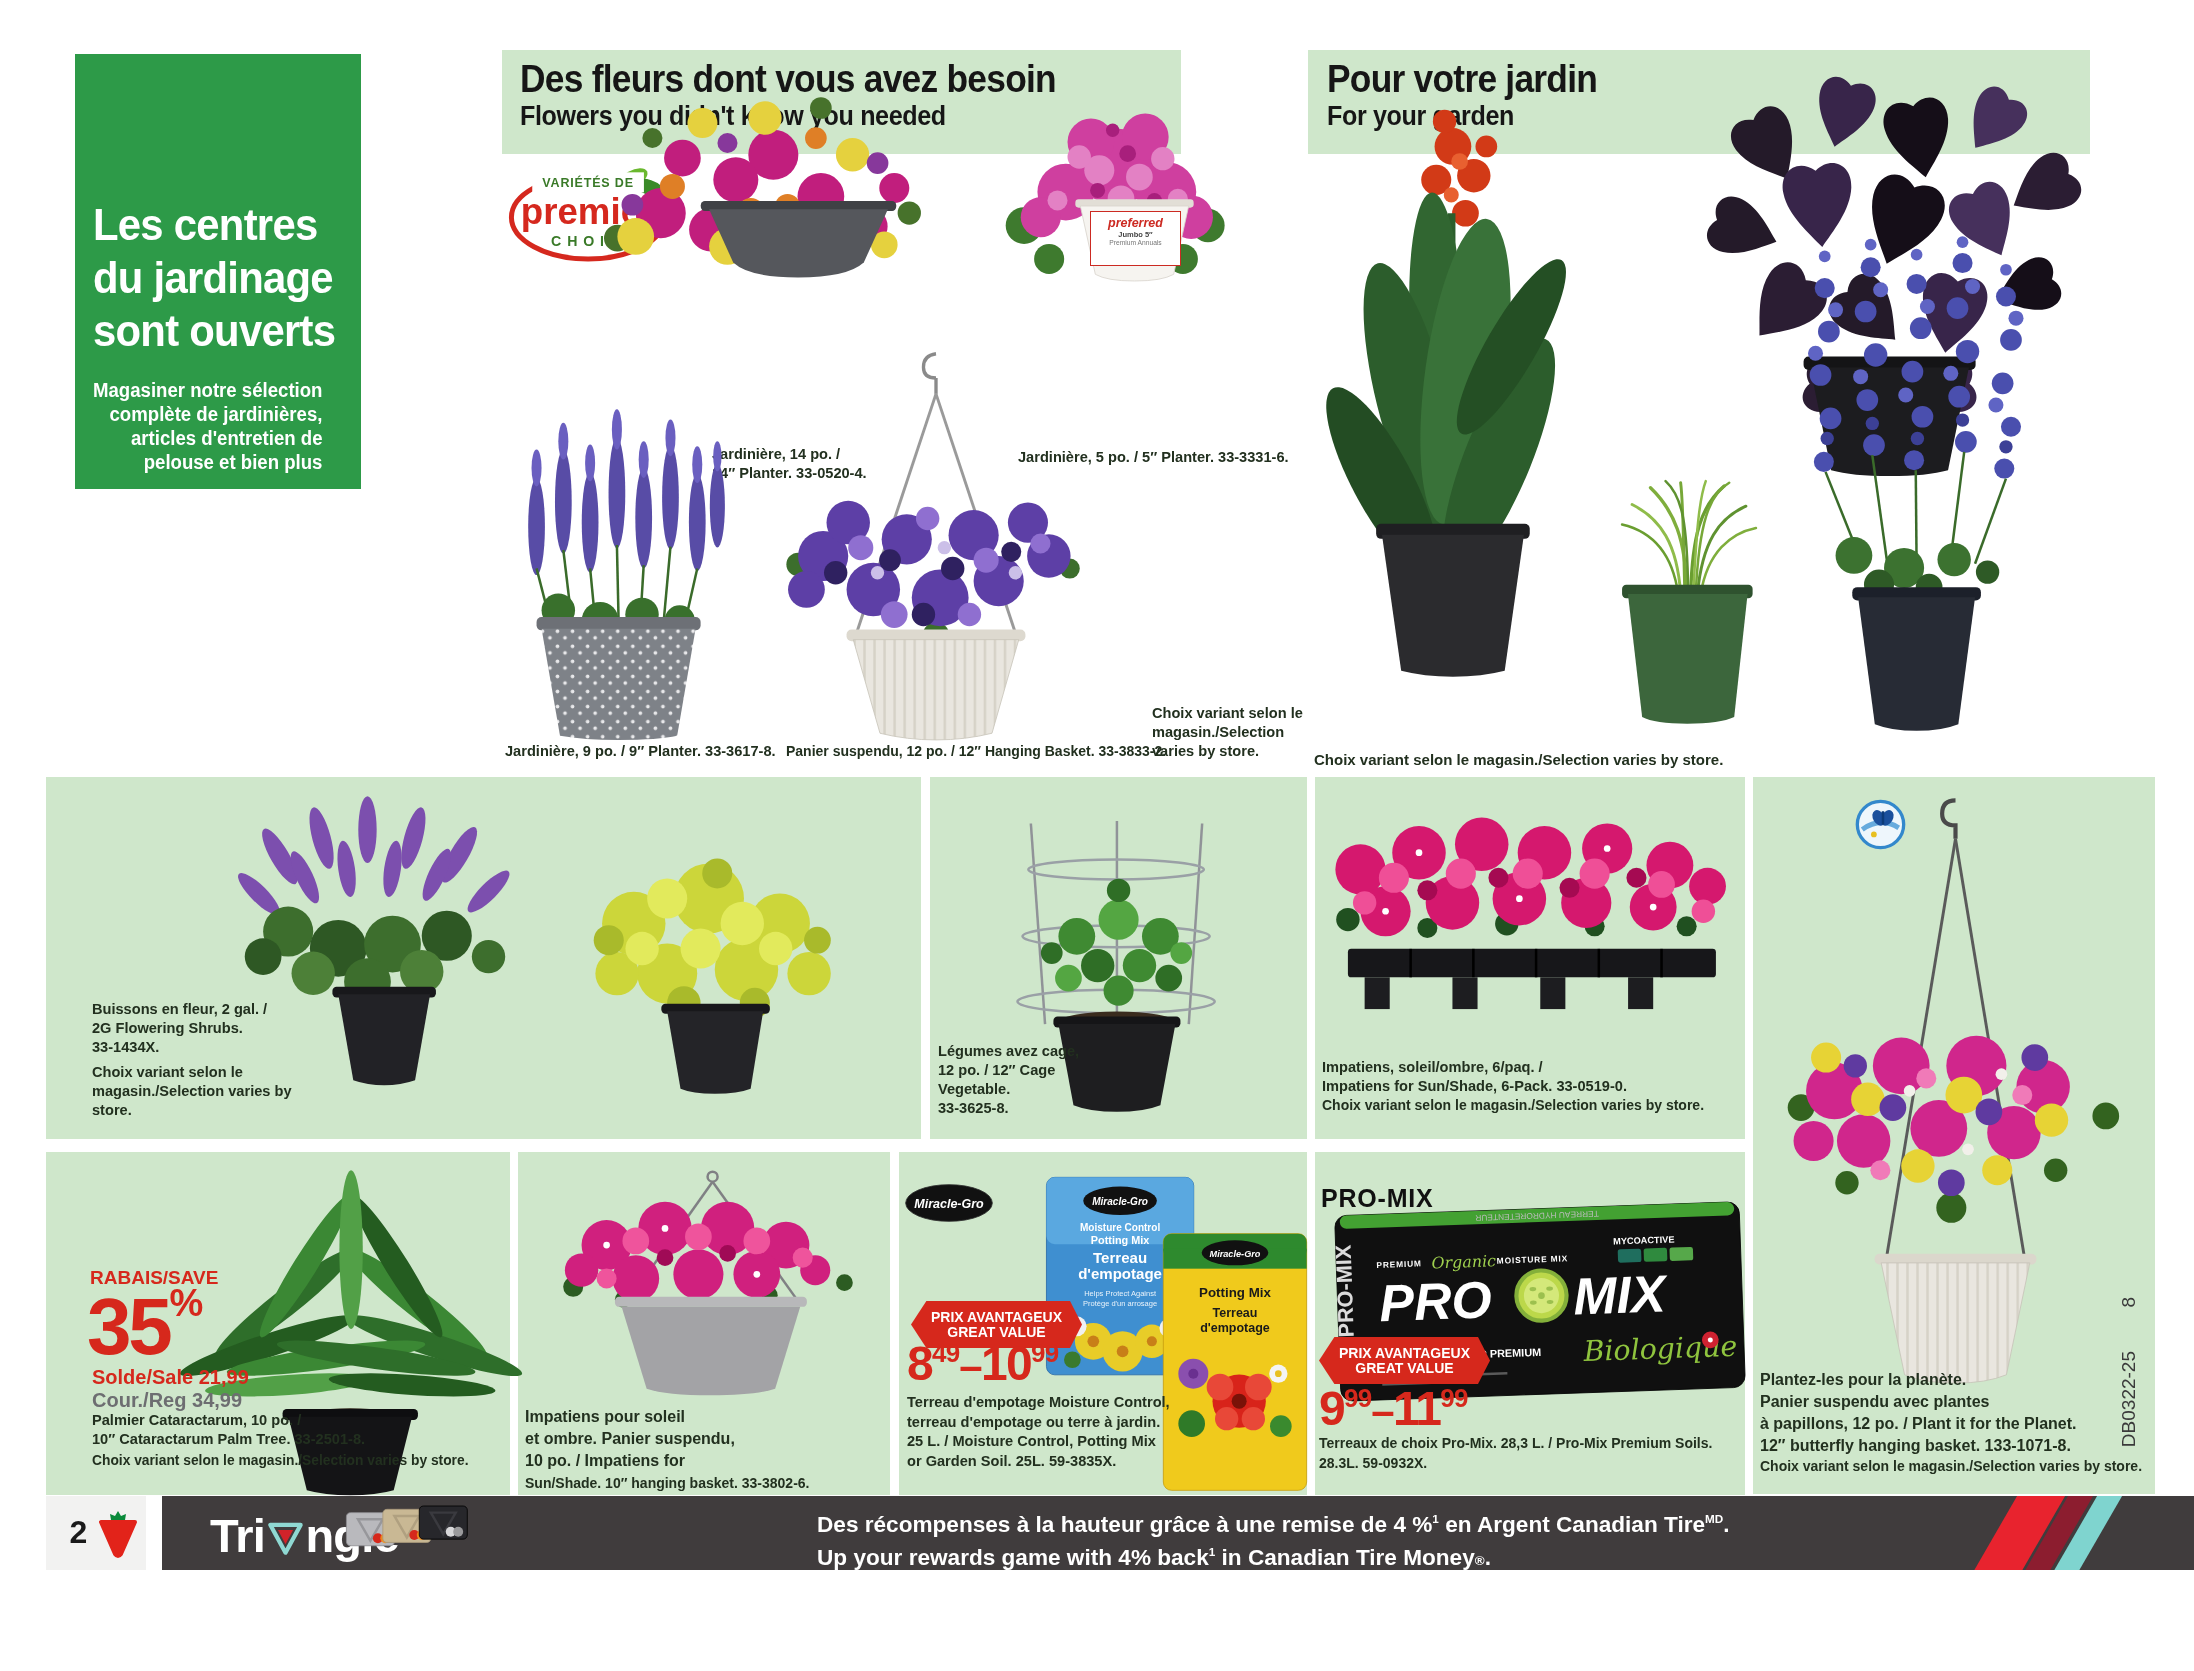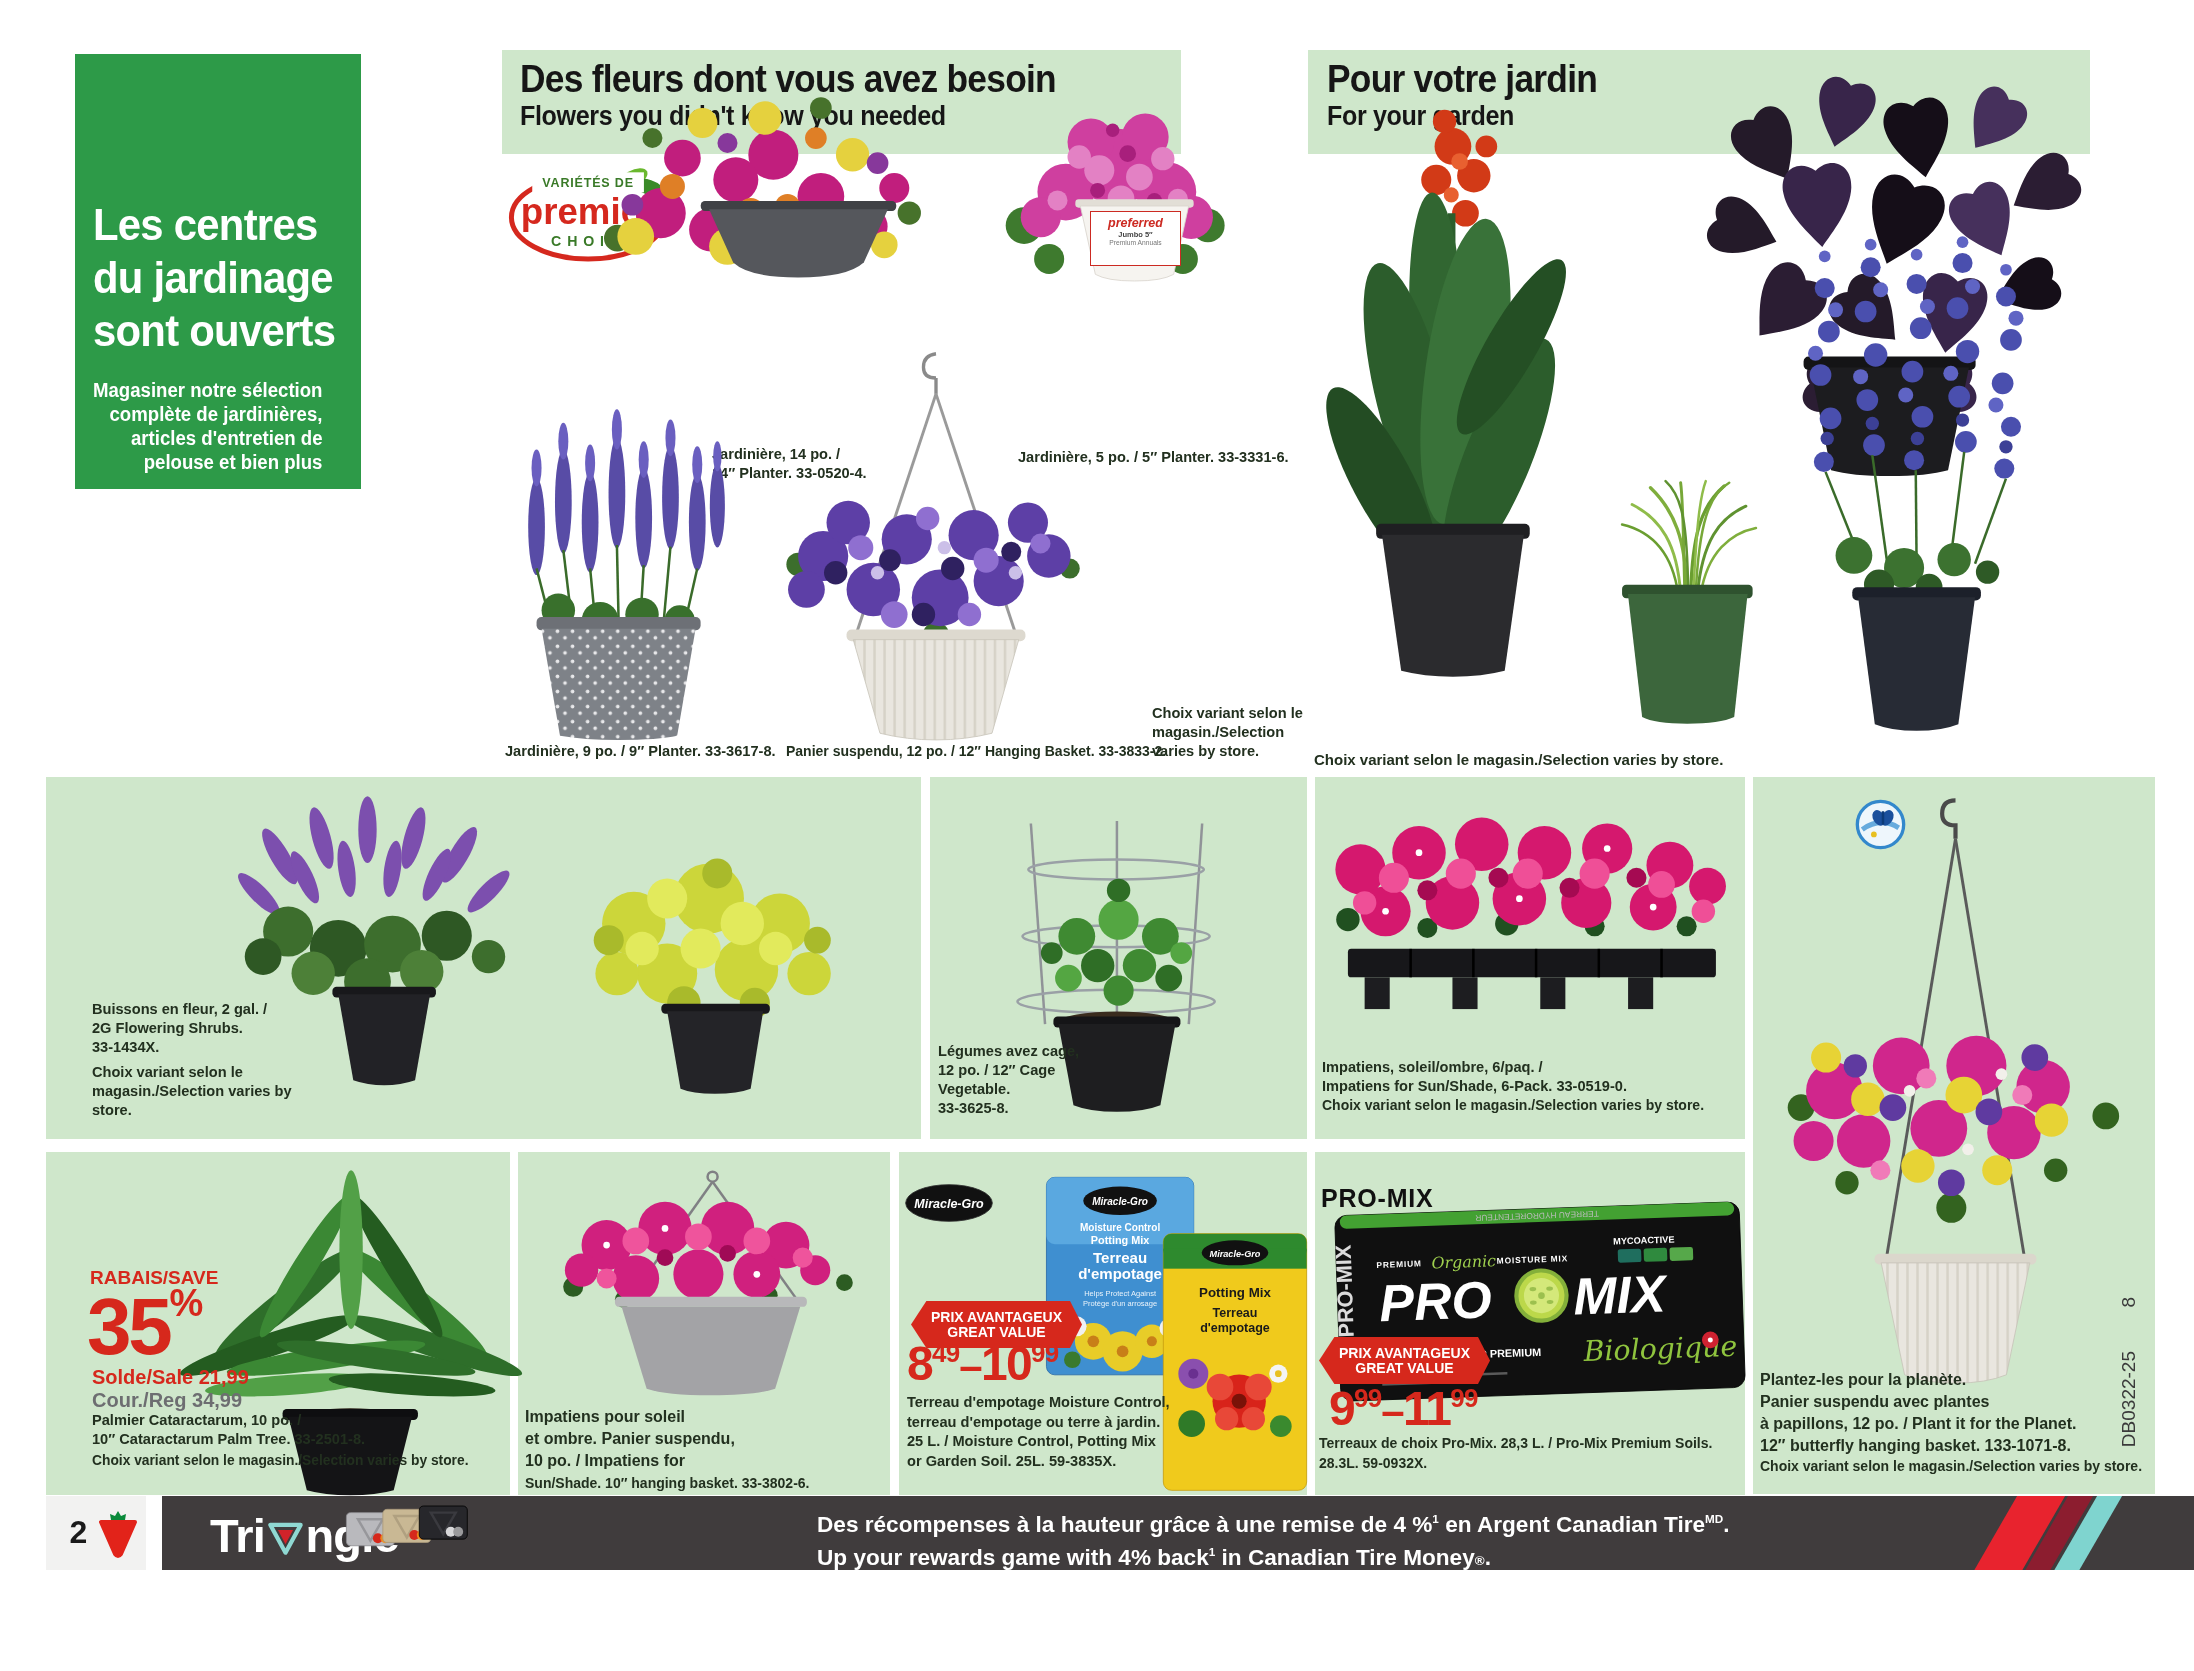--- a/index.html
+++ b/index.html
@@ -794,21 +794,21 @@
       <circle cx="452" cy="178" r="10" fill="#cf2231"></circle>
         <circle cx="452" cy="178" r="3" fill="#ffffff"></circle>
       <rect x="58" y="208" width="150" height="3" fill="#5a5a5a"></rect>
         <rect x="58" y="216" width="110" height="3" fill="#5a5a5a"></rect>
     </g>
   </svg>
   <div class="badge" style="left:1319px;top:1337px;width:171px;height:47px;">
     <span class="b1">PRIX AVANTAGEUX</span>
     <span class="b2">GREAT VALUE</span>
   </div>
-  <div class="price" style="left:1319px;top:1381px;margin-left:10px;">
+  <div class="price" style="left:1319px;top:1381px;">
     <span class="pi">9</span><span class="pc">99</span><span class="pd">–</span><span class="pi">11</span><span class="pc">99</span>
   </div>
   <div class="abs" style="left:1319px;top:1433px;font-weight:bold;font-size:14px;line-height:20px;color:#22301f;">
     <span style="display:block">Terreaux de choix Pro-Mix. 28,3 L. / Pro-Mix Premium Soils.</span>
     <span style="display:block">28.3L. 59-0932X.</span>
   </div>
 
   <div class="abs sideways" style="left:2118px;top:1297px;">8</div>
   <div class="abs sideways" style="left:2118px;top:1351px;">DB0322-25</div>
 

